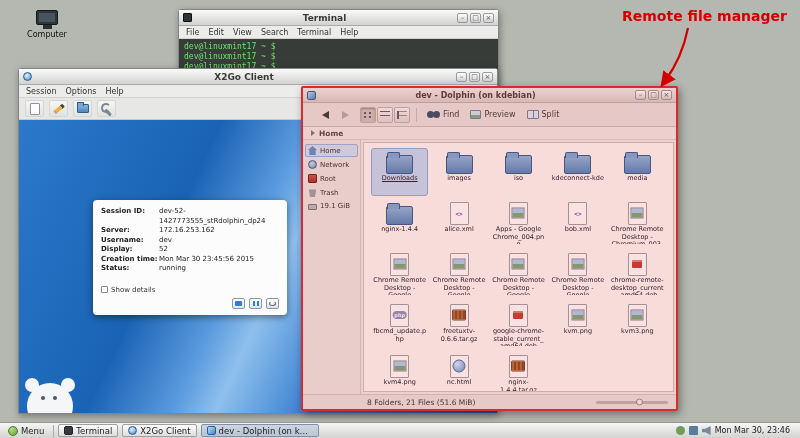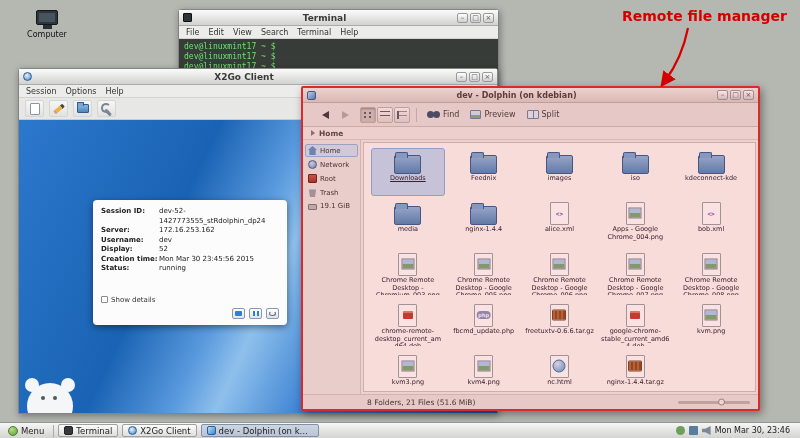--- a/index.html
+++ b/index.html
@@ -41,34 +41,34 @@
   .xi-wrench { width:11px; height:11px; position:relative; }
   .xi-wrench::before { content:""; position:absolute; top:0; left:0; width:6px; height:6px; border:2px solid #7a8694; border-radius:50%; border-right-color:transparent; }
   .xi-wrench::after { content:""; position:absolute; bottom:0; right:0; width:8px; height:3px; background:#7a8694; transform:rotate(45deg); border-radius:1px; }
   .x2go-content { flex:1; position:relative; overflow:hidden;
     background:linear-gradient(115deg,#2c78cc 0%,#1a63b4 33%,#5a9ade 47%,#8fc0ec 54%,#3c82d2 68%,#135aa8 100%); }
   .session-card { position:absolute; left:74px; top:80px; width:194px; background:#fcfcfc; border-radius:4px; box-shadow:0 2px 7px rgba(0,0,0,.45); padding:7px 8px 6px; }
   .card-fields { display:flex; flex-direction:column; }
   .card-row { display:flex; font-size:7px; line-height:9.5px; color:#222; }
   .card-label { font-weight:bold; width:58px; flex:none; }
   .card-value { flex:1; overflow-wrap:anywhere; }
-  .show-details { display:flex; align-items:center; gap:3px; margin-top:22px; font-size:7px; color:#333;text-align:center; }
+  .show-details { display:flex; align-items:center; gap:3px; margin-top:12px; font-size:7px; color:#333;text-align:center; }
   .cb { width:7px; height:7px; border:1px solid #8a8a8a; background:#fff; border-radius:1px; flex:none; }
   .card-actions { display:flex; justify-content:flex-end; gap:4px; margin-top:4px; }
   .act { width:13px; height:11px; border:1px solid #8898b0; border-radius:2px; background:linear-gradient(#fff,#dde4ee); position:relative; }
   .act.resume::after { content:""; position:absolute; inset:2px; background:#2f7fd0; border-radius:1px; }
   .act.suspend::after { content:""; position:absolute; top:2px; bottom:2px; left:3px; width:2px; background:#2f7fd0; box-shadow:4px 0 0 #2f7fd0; }
   .act.terminate::after { content:""; position:absolute; inset:2px; border:1.5px solid #666; border-radius:50%; border-top-color:transparent; }
   .x2go-logo { position:absolute; left:8px; bottom:-16px; width:46px; height:46px; background:#f4f6f8; border-radius:50%; }
   .x2go-logo::before,.x2go-logo::after { content:""; position:absolute; width:14px; height:14px; background:#f4f6f8; border-radius:50%; top:-5px; }
   .x2go-logo::before { left:-2px; } .x2go-logo::after { right:-2px; }
   .logo-eyes { position:absolute; top:13px; left:14px; width:4px; height:4px; border-radius:50%; background:#4a5a68; box-shadow:12px 0 0 #4a5a68; }
 
   
-  .dolphin-window { left:301px; top:86px; width:459px; height:325px; z-index:3; position:absolute; display:flex; flex-direction:column; border:2px solid #d92b2b; border-radius:2px; background:#e4e0dd; box-shadow:2px 3px 9px rgba(0,0,0,.4); }
+  .dolphin-window { left:301px; top:86px; width:377px; height:325px; z-index:3; position:absolute; display:flex; flex-direction:column; border:2px solid #d92b2b; border-radius:2px; background:#e4e0dd; box-shadow:2px 3px 9px rgba(0,0,0,.4); }
   .dolphin-window::after { content:""; position:absolute; inset:0; background:rgba(230,50,45,.13); pointer-events:none; z-index:60; }
   .d-titlebar { height:15px; flex:none; display:flex; align-items:center; gap:4px; padding:0 4px; background:linear-gradient(#f0eae7,#d5cdc9); border-bottom:1px solid #b9b0ab; }
   .d-titlebar .title { flex:1; text-align:center; font-size:8px; font-weight:bold; color:#4a3f3f; white-space:nowrap; overflow:hidden; }
   .dolph-ic { width:9px; height:9px; border-radius:2px; background:linear-gradient(135deg,#bfe0f4,#3d86c8); border:1px solid #2a5f96; flex:none; }
   .d-toolbar { height:24px; flex:none; display:flex; align-items:center; gap:3px; padding:0 14px; background:#e6e1de; border-bottom:1px solid #c6beba; font-size:8px; color:#3a3a3a; }
   .nav-btn { width:17px; height:17px; display:flex; align-items:center; justify-content:center; border-radius:2px; }
   .arr-left { width:0; height:0; border-top:4px solid transparent; border-bottom:4px solid transparent; border-right:7px solid #3a3a3a; }
   .arr-right { width:0; height:0; border-top:4px solid transparent; border-bottom:4px solid transparent; border-left:7px solid #b0aaa6; }
   .vm-group { display:flex; gap:1px; margin-left:3px; }
   .vm { width:16px; height:16px; border:1px solid #b8b0ac; border-radius:2px; display:flex; align-items:center; justify-content:center; background:linear-gradient(#f6f2f0,#ddd6d2); }
@@ -336,24 +336,20 @@
             <span class="place-label">19.1 GiB</span>
           </div>
         </div>
       <div class="files-area">
 
           <div class="file-item t-folder selected">
             <span class="file-ic"></span>
             <span class="file-label">Downloads</span>
           </div>
 
-          <div class="file-item t-folder">
-            <span class="file-ic"></span>
-            <span class="file-label">Feednix</span>
-          </div>
 
 
           <div class="file-item t-folder">
             <span class="file-ic"></span>
             <span class="file-label">images</span>
           </div>
 
           <div class="file-item t-folder">
             <span class="file-ic"></span>
             <span class="file-label">iso</span>

